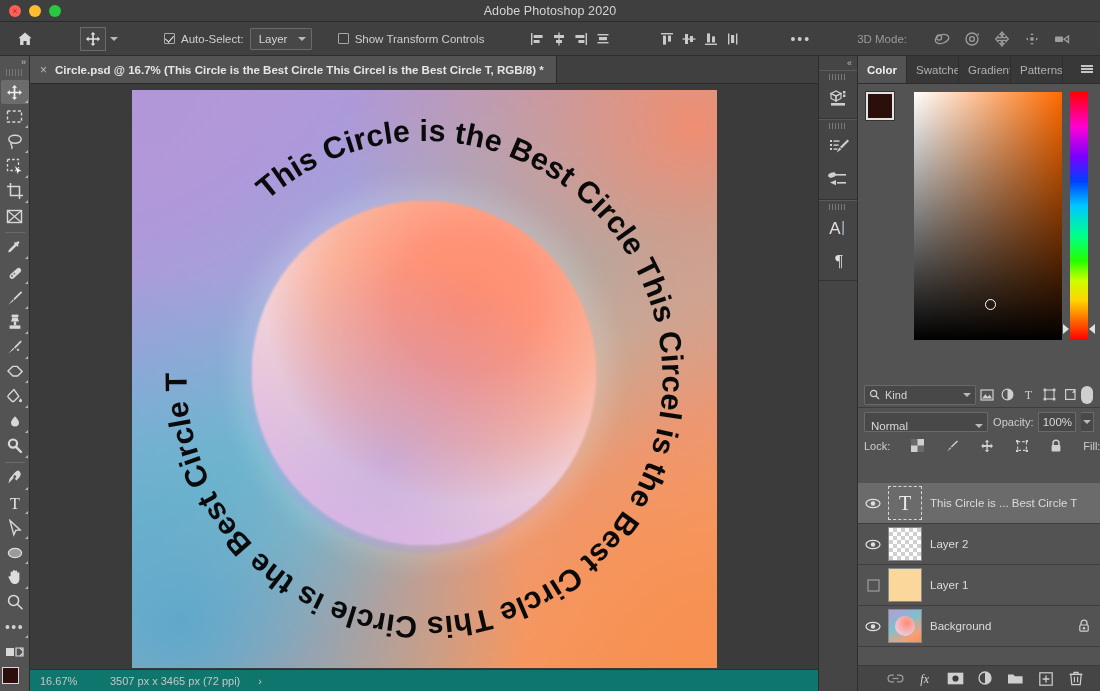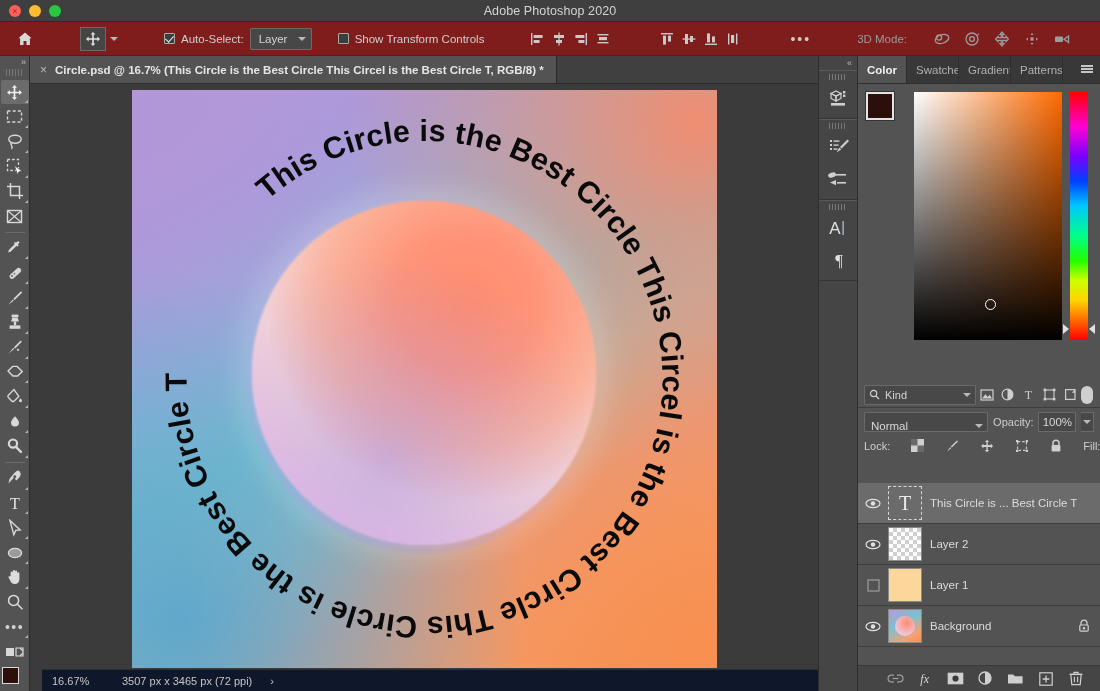--- a/index.html
+++ b/index.html
@@ -28,21 +28,21 @@
   .dot.green { background: #28c840; }
   .dot .glyph { display: block; text-align: center; font-size: 9px; line-height: 12px; color: rgba(0,0,0,.45); }
   .apptitle {
     position: absolute; left: 0; right: 0; text-align: center;
     font-size: 12.5px; color: #d4d4d4; letter-spacing: .1px;
   }
 
   
   .optionsbar {
     position: absolute; top: 22px; left: 0; width: 1100px; height: 34px;
-    background: #7f1d1d;
+    background: #404040;
     border-bottom: 1px solid #2e2e2e;
     display: flex; align-items: center; gap: 12px;
   }
   .grip { width: 10px; height: 24px; margin: 0 2px 0 2px;
     background-image: repeating-linear-gradient(to bottom, #6e6e6e 0 1px, transparent 1px 3px);
     background-size: 4px 100%; background-repeat: no-repeat; background-position: 3px 0; }
   .ob-sep { width: 1px; height: 20px; background: #6b6b6b; margin: 0 9px; }
   .ob-item { display: flex; align-items: center; height: 34px; }
   .homebtn { width: 30px; height: 26px; display:flex; align-items:center; justify-content:center; }
   .toolpreset {
@@ -138,21 +138,21 @@
   }
   .orb::after {
     content:""; position: absolute; inset: -8px; border-radius: 50%;
     background: radial-gradient(circle at 40% 74%, rgba(170,150,230,0.55) 0%, rgba(170,150,230,0) 60%);
   }
   .ringtext { position: absolute; inset: 0; }
   .ringtext svg { width: 100%; height: 100%; display: block; }
   .ringtext text { font-family: "Liberation Sans", sans-serif; font-weight: bold; fill: #0a0a0a; font-size: 30.5px; letter-spacing: .2px; }
 
   .statusbar {
-    position: absolute; left: 12px; right: 0; bottom: 0; height: 22px; background: #0f172a;
+    position: absolute; left: 0; right: 0; bottom: 0; height: 22px; background: #0f766e;
     border-top: 1px solid #2e2e2e; display: flex; align-items: center; gap: 0;
     color: #c6c6c6; font-size: 11px;
   }
   .sb-zoom { width: 72px; padding-left: 10px; }
   .sb-dims { padding-left: 8px; }
   .sb-arrow { padding-left: 18px; color: #c6c6c6; font-size: 11px; }
 
   
   .rail {
     position: absolute; top: 56px; right: 242px; width: 40px; bottom: 0;

